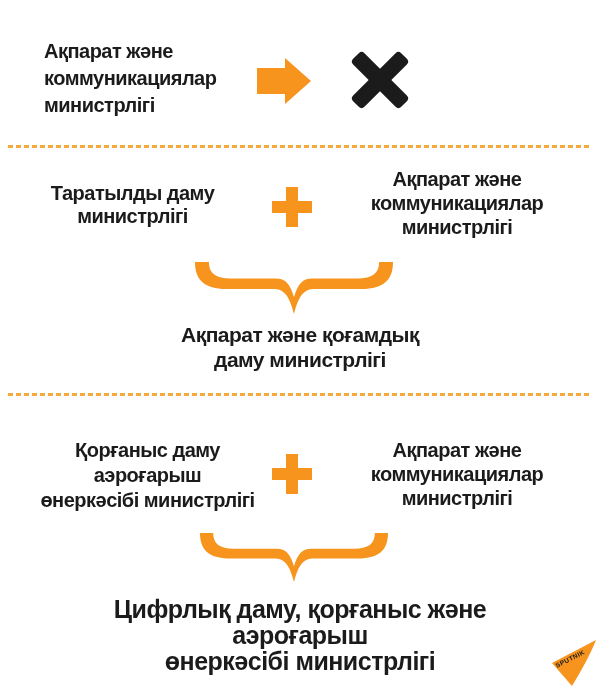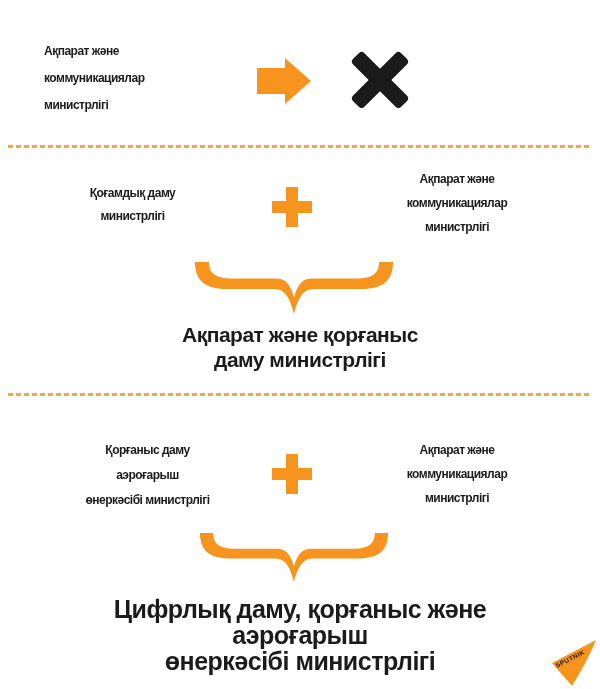--- a/index.html
+++ b/index.html
@@ -18,21 +18,21 @@
     font-family: "Liberation Sans", sans-serif;
     color: var(--text);
     overflow: hidden;
   }
   .mtext {
     position: absolute;
     font-weight: bold;
     white-space: pre-line;
     letter-spacing: -0.5px;
     line-height: 25px;
-    font-size: 12px;
+    font-size: 20px;
   }
   .left-align { text-align: left; }
   .centered  { text-align: center; }
 
   
   .divider {
     position: absolute;
     left: 8px;
     width: 584px;
     height: 3px;
@@ -97,21 +97,21 @@
   </div>
 
   <div class="cross-box">
     <span class="bar r45"></span>
     <span class="bar r135"></span>
   </div>
 
 
   <div class="divider" style="top:145px"></div>
 
-  <div class="mtext centered" id="merge1-left">Қоғамдық даму
+  <div class="mtext centered" id="merge1-left">Таратылды даму
 министрлігі</div>
 
   <div class="plus-box" id="plus-1">
     <svg viewBox="0 0 40 40" aria-hidden="true">
       <path d="M14,0 H26 V14 H40 V26 H26 V40 H14 V26 H0 V14 H14 Z" fill="#F7941D"></path>
     </svg>
   </div>
 
   <div class="mtext centered" id="merge1-right">Ақпарат және
 коммуникациялар
@@ -119,21 +119,21 @@
 
   <div class="brace-box" id="brace-1">
     <svg viewBox="0 0 200 52" preserveAspectRatio="none" aria-hidden="true">
       <path fill="#F7941D" d="M0,0 L14,0 C14,11 21,16 36,16 L82,16 C91,16 96,21 100,34
         C104,21 109,16 118,16 L164,16 C179,16 186,11 186,0 L200,0
         C200,17 191,26 168,26 L121,26 C111,26 105,31 100,50
         C95,31 89,26 79,26 L32,26 C9,26 0,17 0,0 Z"></path>
     </svg>
   </div>
 
-  <div class="mtext centered" id="merge1-result">Ақпарат және қорғаныс
+  <div class="mtext centered" id="merge1-result">Ақпарат және қоғамдық
 даму министрлігі</div>
 
   <div class="divider" style="top:393px"></div>
 
   <div class="mtext centered" id="merge2-left">Қорғаныс даму
 аэроғарыш
 өнеркәсібі министрлігі</div>
 
   <div class="plus-box" id="plus-2">
     <svg viewBox="0 0 40 40" aria-hidden="true">

